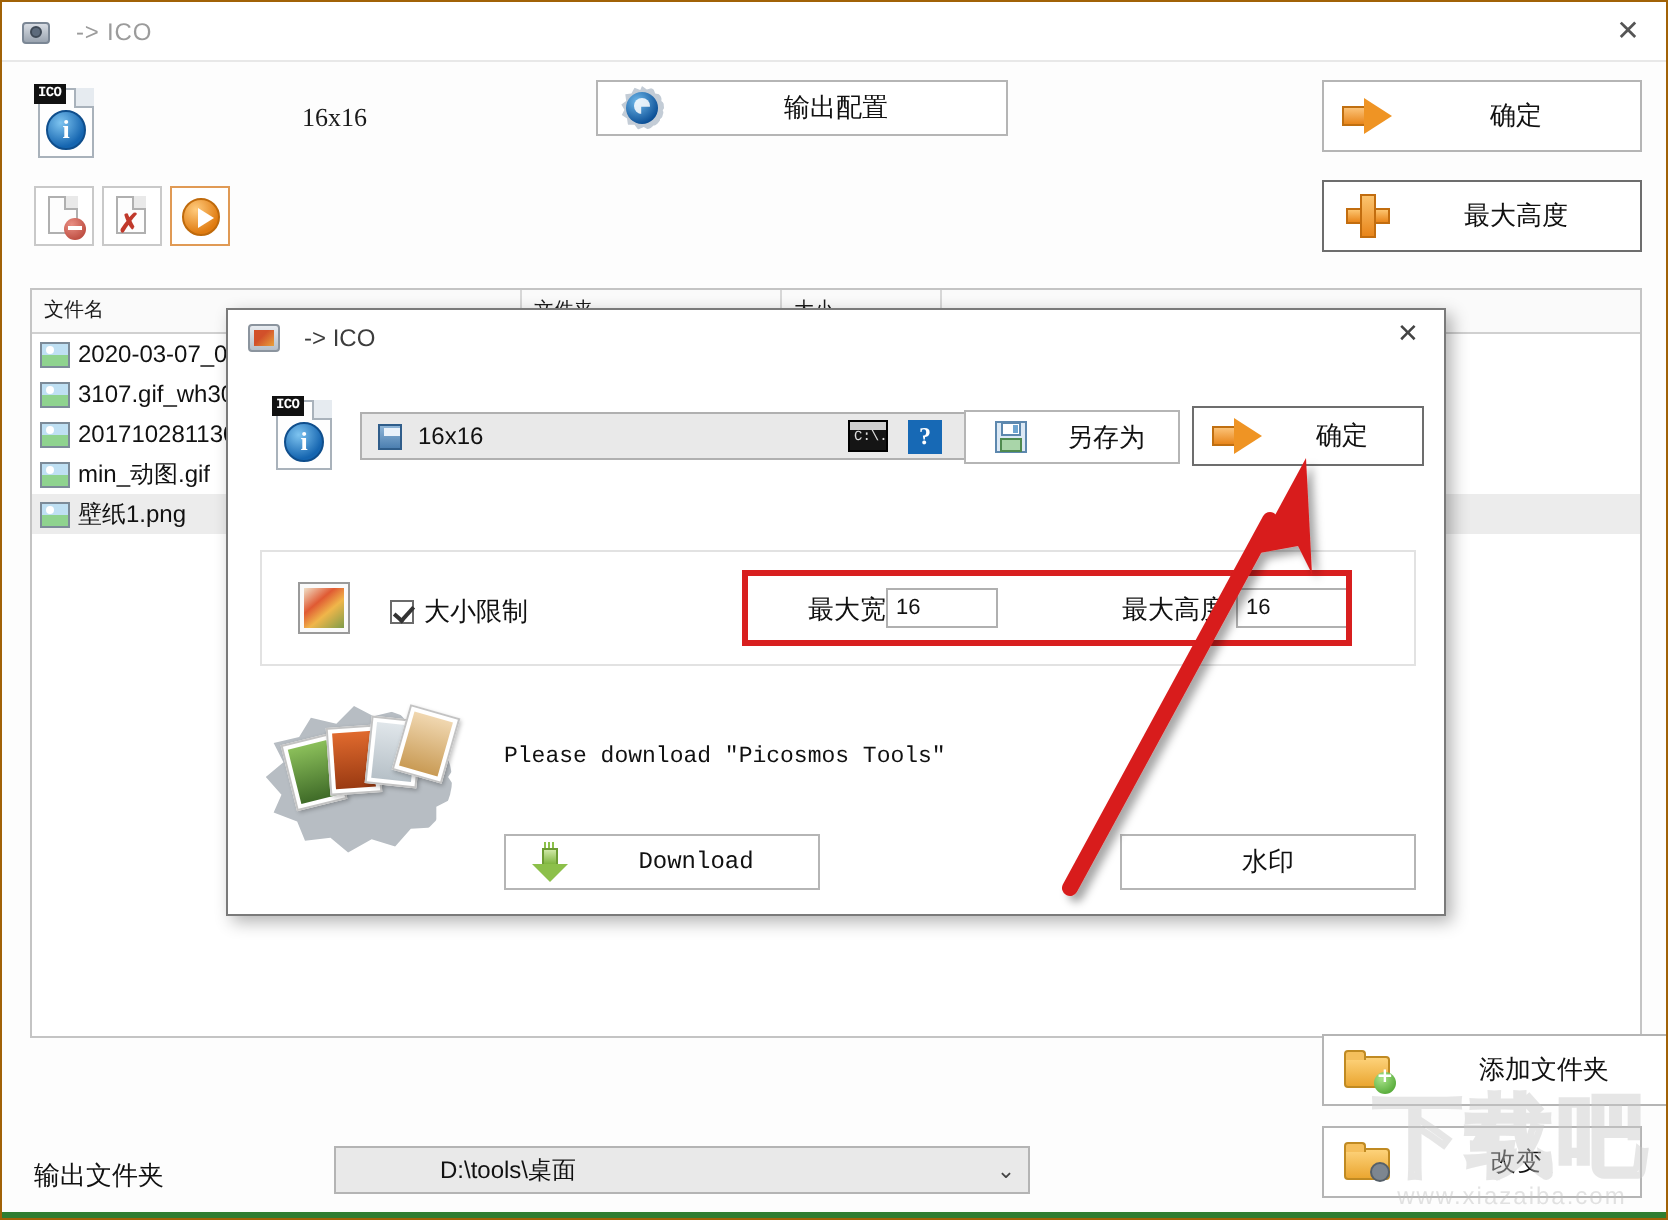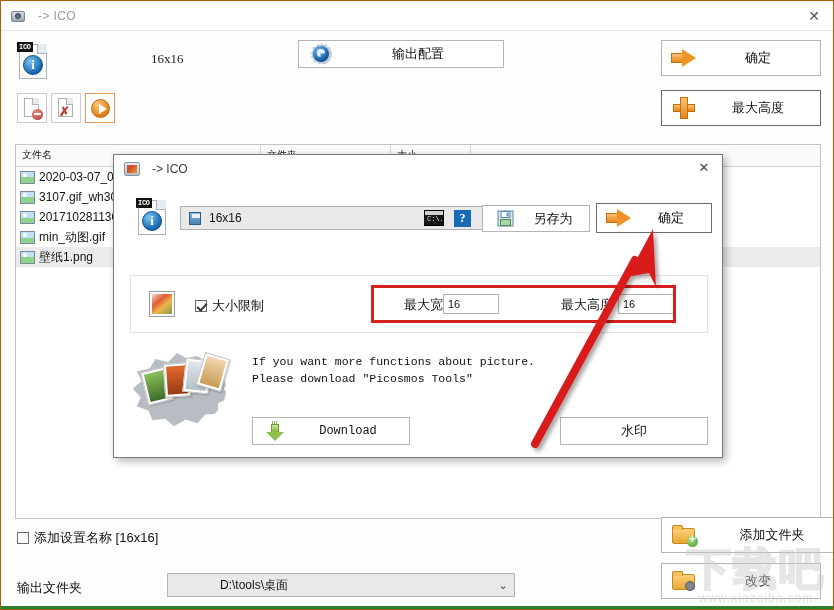--- a/index.html
+++ b/index.html
@@ -526,24 +526,20 @@
     <div class="fl-row">
       <span class="pic-icon"></span>
       <span class="fname">min_动图.gif</span>
     </div>
     <div class="fl-row selected">
       <span class="pic-icon"></span>
       <span class="fname">壁纸1.png</span>
     </div>
   </div>
 
-  <div class="chk-row">
-    <span class="chk"></span>
-    <span class="txt">添加设置名称 [16x16]</span>
-  </div>
 
   <div class="outlabel">输出文件夹</div>
   <div class="outcombo">
     <span class="val">D:\tools\桌面</span>
     <span class="caret">⌄</span>
   </div>
 
   <div class="btn" id="btn-add-folder">
     <span class="icon-slot">
       <span class="folder-green">
@@ -644,21 +640,20 @@
           </div>
         <div class="ph p3">
             <i></i>
           </div>
         <div class="ph p4">
             <i></i>
           </div>
       </div>
     </div>
 
-    <div class="promo-text">If you want more functions about picture.</div>
     <div class="promo-text" style="top:215px;">Please download "Picosmos Tools"</div>
 
     <div class="btn" id="btn-watermark">
       <span class="lbl">水印</span>
     </div>
 
     <div class="btn" id="btn-download">
       <span class="icon-slot">
         <span class="dl-arrow">
             <span class="dots"></span>

